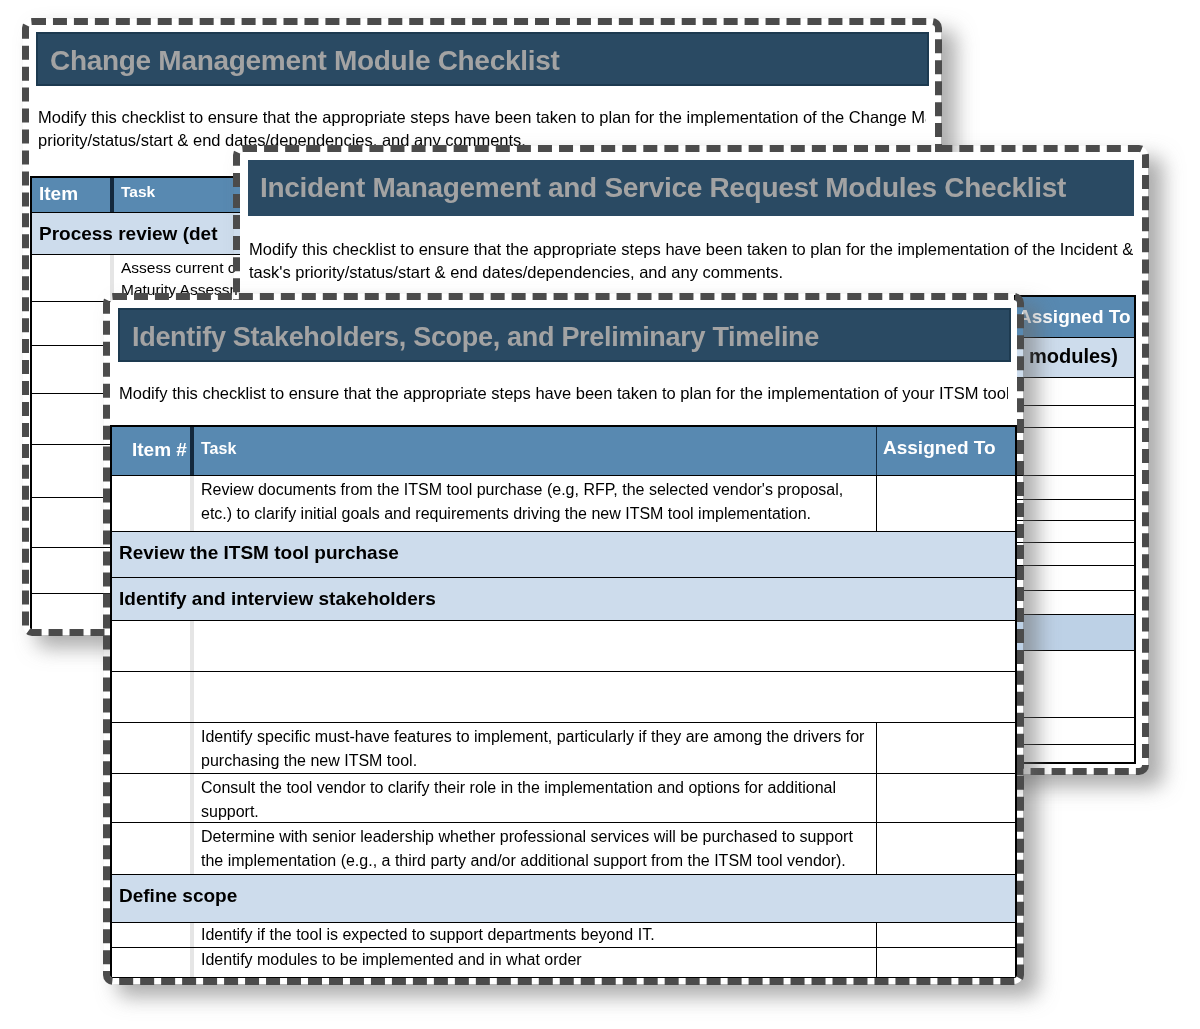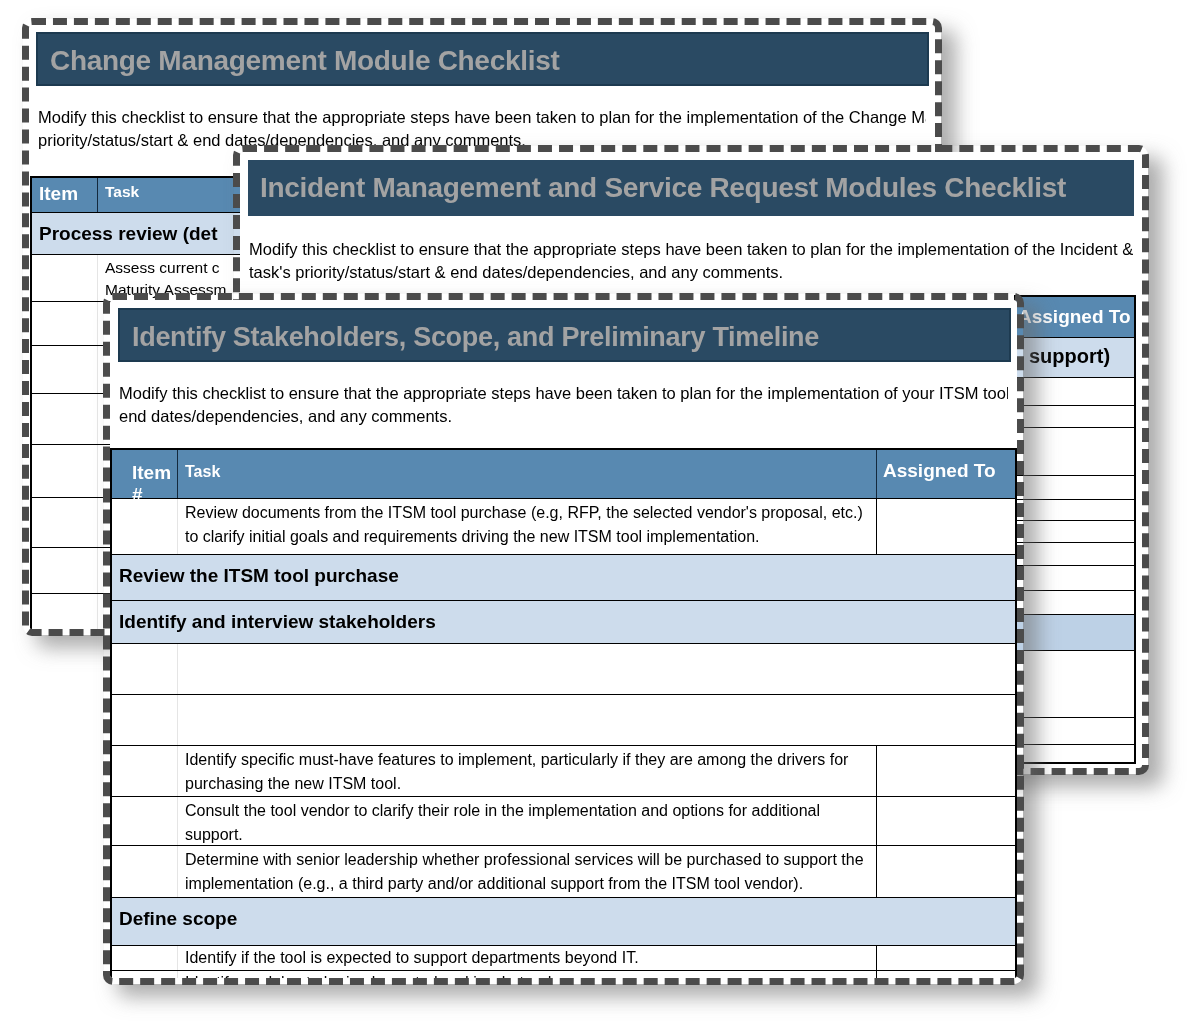--- a/index.html
+++ b/index.html
@@ -22,21 +22,21 @@
   .doc-middle .titlebar{margin:8px;height:56px;line-height:56px;border:0;}
 
   .desc{margin-top:20px;padding:0 9px;font-size:16.5px;line-height:23px;}
   .desc div{white-space:nowrap;overflow:hidden;}
 
   
   .tbl{border:2px solid #000;box-sizing:border-box;background:#fff;}
   .tr{display:flex;border-top:1px solid #000;box-sizing:border-box;align-items:stretch;}
   .tbl .tr:first-child{border-top:0;}
   .th-row{background:#5889b1;color:#fff;font-weight:bold;font-size:19px;}
-  .ci{width:66px;flex:none;border-right:1px solid #e5e5e5;box-sizing:border-box;}
+  .ci{width:82px;flex:none;border-right:4px solid #e5e5e5;box-sizing:border-box;}
   .ct{flex:1 1 auto;min-width:0;border-right:1px solid #000;box-sizing:border-box;
       padding:2px 7px;font-size:16px;line-height:24px;overflow:hidden;}
   .ca{width:138px;flex:none;box-sizing:border-box;padding:2px 6px;}
   .back-tbl .ct{border-right:0;font-size:15.5px;line-height:21px;}
   .th-row .ci,.th-row .ct,.th-row .ca{padding-top:12px;border-right-color:#14293d;}
   .sec{background:#cddcec;font-weight:bold;font-size:19px;padding:10px 7px 0;box-sizing:border-box;
        white-space:nowrap;overflow:hidden;flex:1;}
   .back-tbl{margin:24px 0 0 1px;width:905px;}
   .front-tbl{margin:20px 0 0 0;width:907px;}
   .back-tbl .th-row{font-size:19px;}
@@ -110,42 +110,41 @@
   </section>
 
   <section class="doc doc-middle">
     <div class="titlebar">Incident Management and Service Request Modules Checklist</div>
     <div class="desc" style="margin-top:22px">
       <div>Modify this checklist to ensure that the appropriate steps have been taken to plan for the implementation of the Incident &amp;</div>
       <div>task's priority/status/start &amp; end dates/dependencies, and any comments.</div>
     </div>
     <div class="sliver">
       <div class="sr sr-head" style="height:40px">Assigned To</div>
-      <div class="sr sr-sec1" style="height:40px">support)</div>
+      <div class="sr sr-sec1" style="height:40px">modules)</div>
       <div class="sr" style="height:28px"></div>
       <div class="sr" style="height:22px"></div>
       <div class="sr" style="height:48px"></div>
       <div class="sr" style="height:24px"></div>
       <div class="sr" style="height:21px"></div>
       <div class="sr" style="height:22px"></div>
       <div class="sr" style="height:23px"></div>
       <div class="sr" style="height:25px"></div>
       <div class="sr" style="height:24px"></div>
       <div class="sr sr-sec2" style="height:36px"></div>
       <div class="sr" style="height:67px"></div>
       <div class="sr" style="height:27px"></div>
       <div class="sr" style="height:18px"></div>
     </div>
   </section>
 
   <section class="doc doc-front">
     <div class="titlebar">Identify Stakeholders, Scope, and Preliminary Timeline</div>
     <div class="desc">
       <div>Modify this checklist to ensure that the appropriate steps have been taken to plan for the implementation of your ITSM tool.</div>
-      <div>end dates/dependencies, and any comments.</div>
     </div>
     <div class="tbl front-tbl">
       <div class="tr th-row" style="height:48px">
         <div class="ci" style="padding-left:20px">Item #</div>
         <div class="ct" style="padding-top:10px">Task</div>
         <div class="ca" style="padding-top:10px">Assigned To</div>
       </div>
 
       <div class="tr" style="height:56px">
         <div class="ci"></div>

